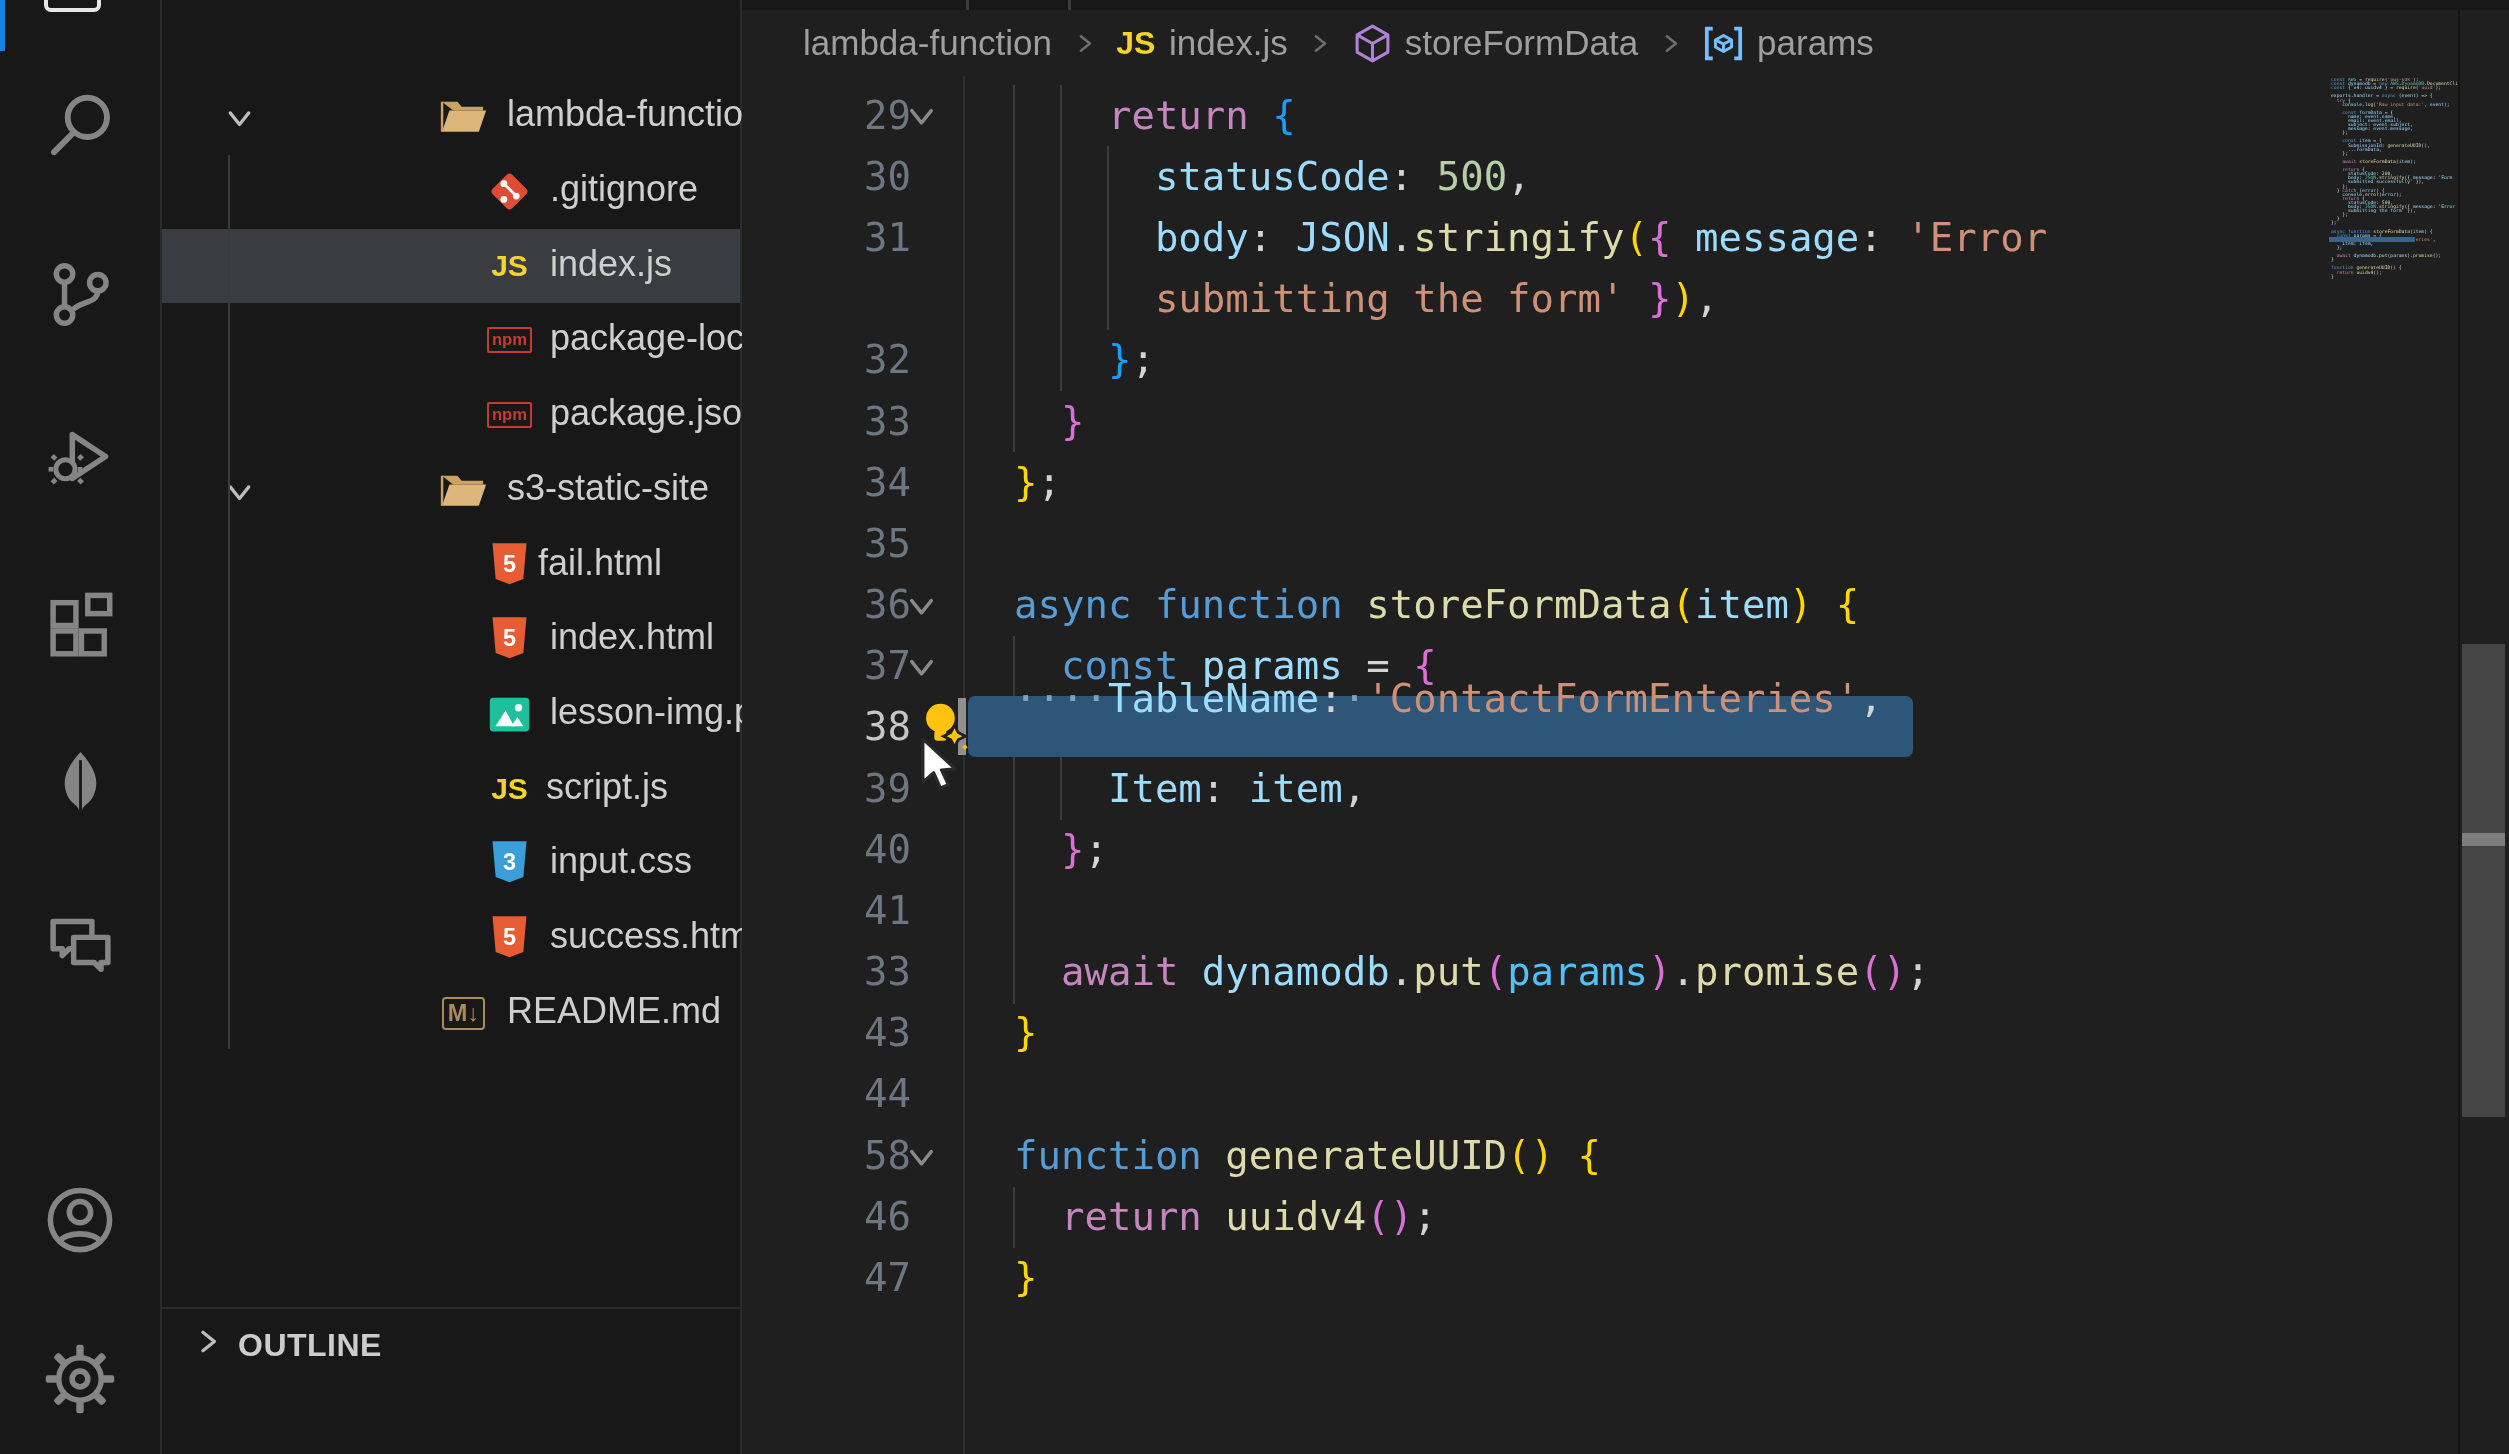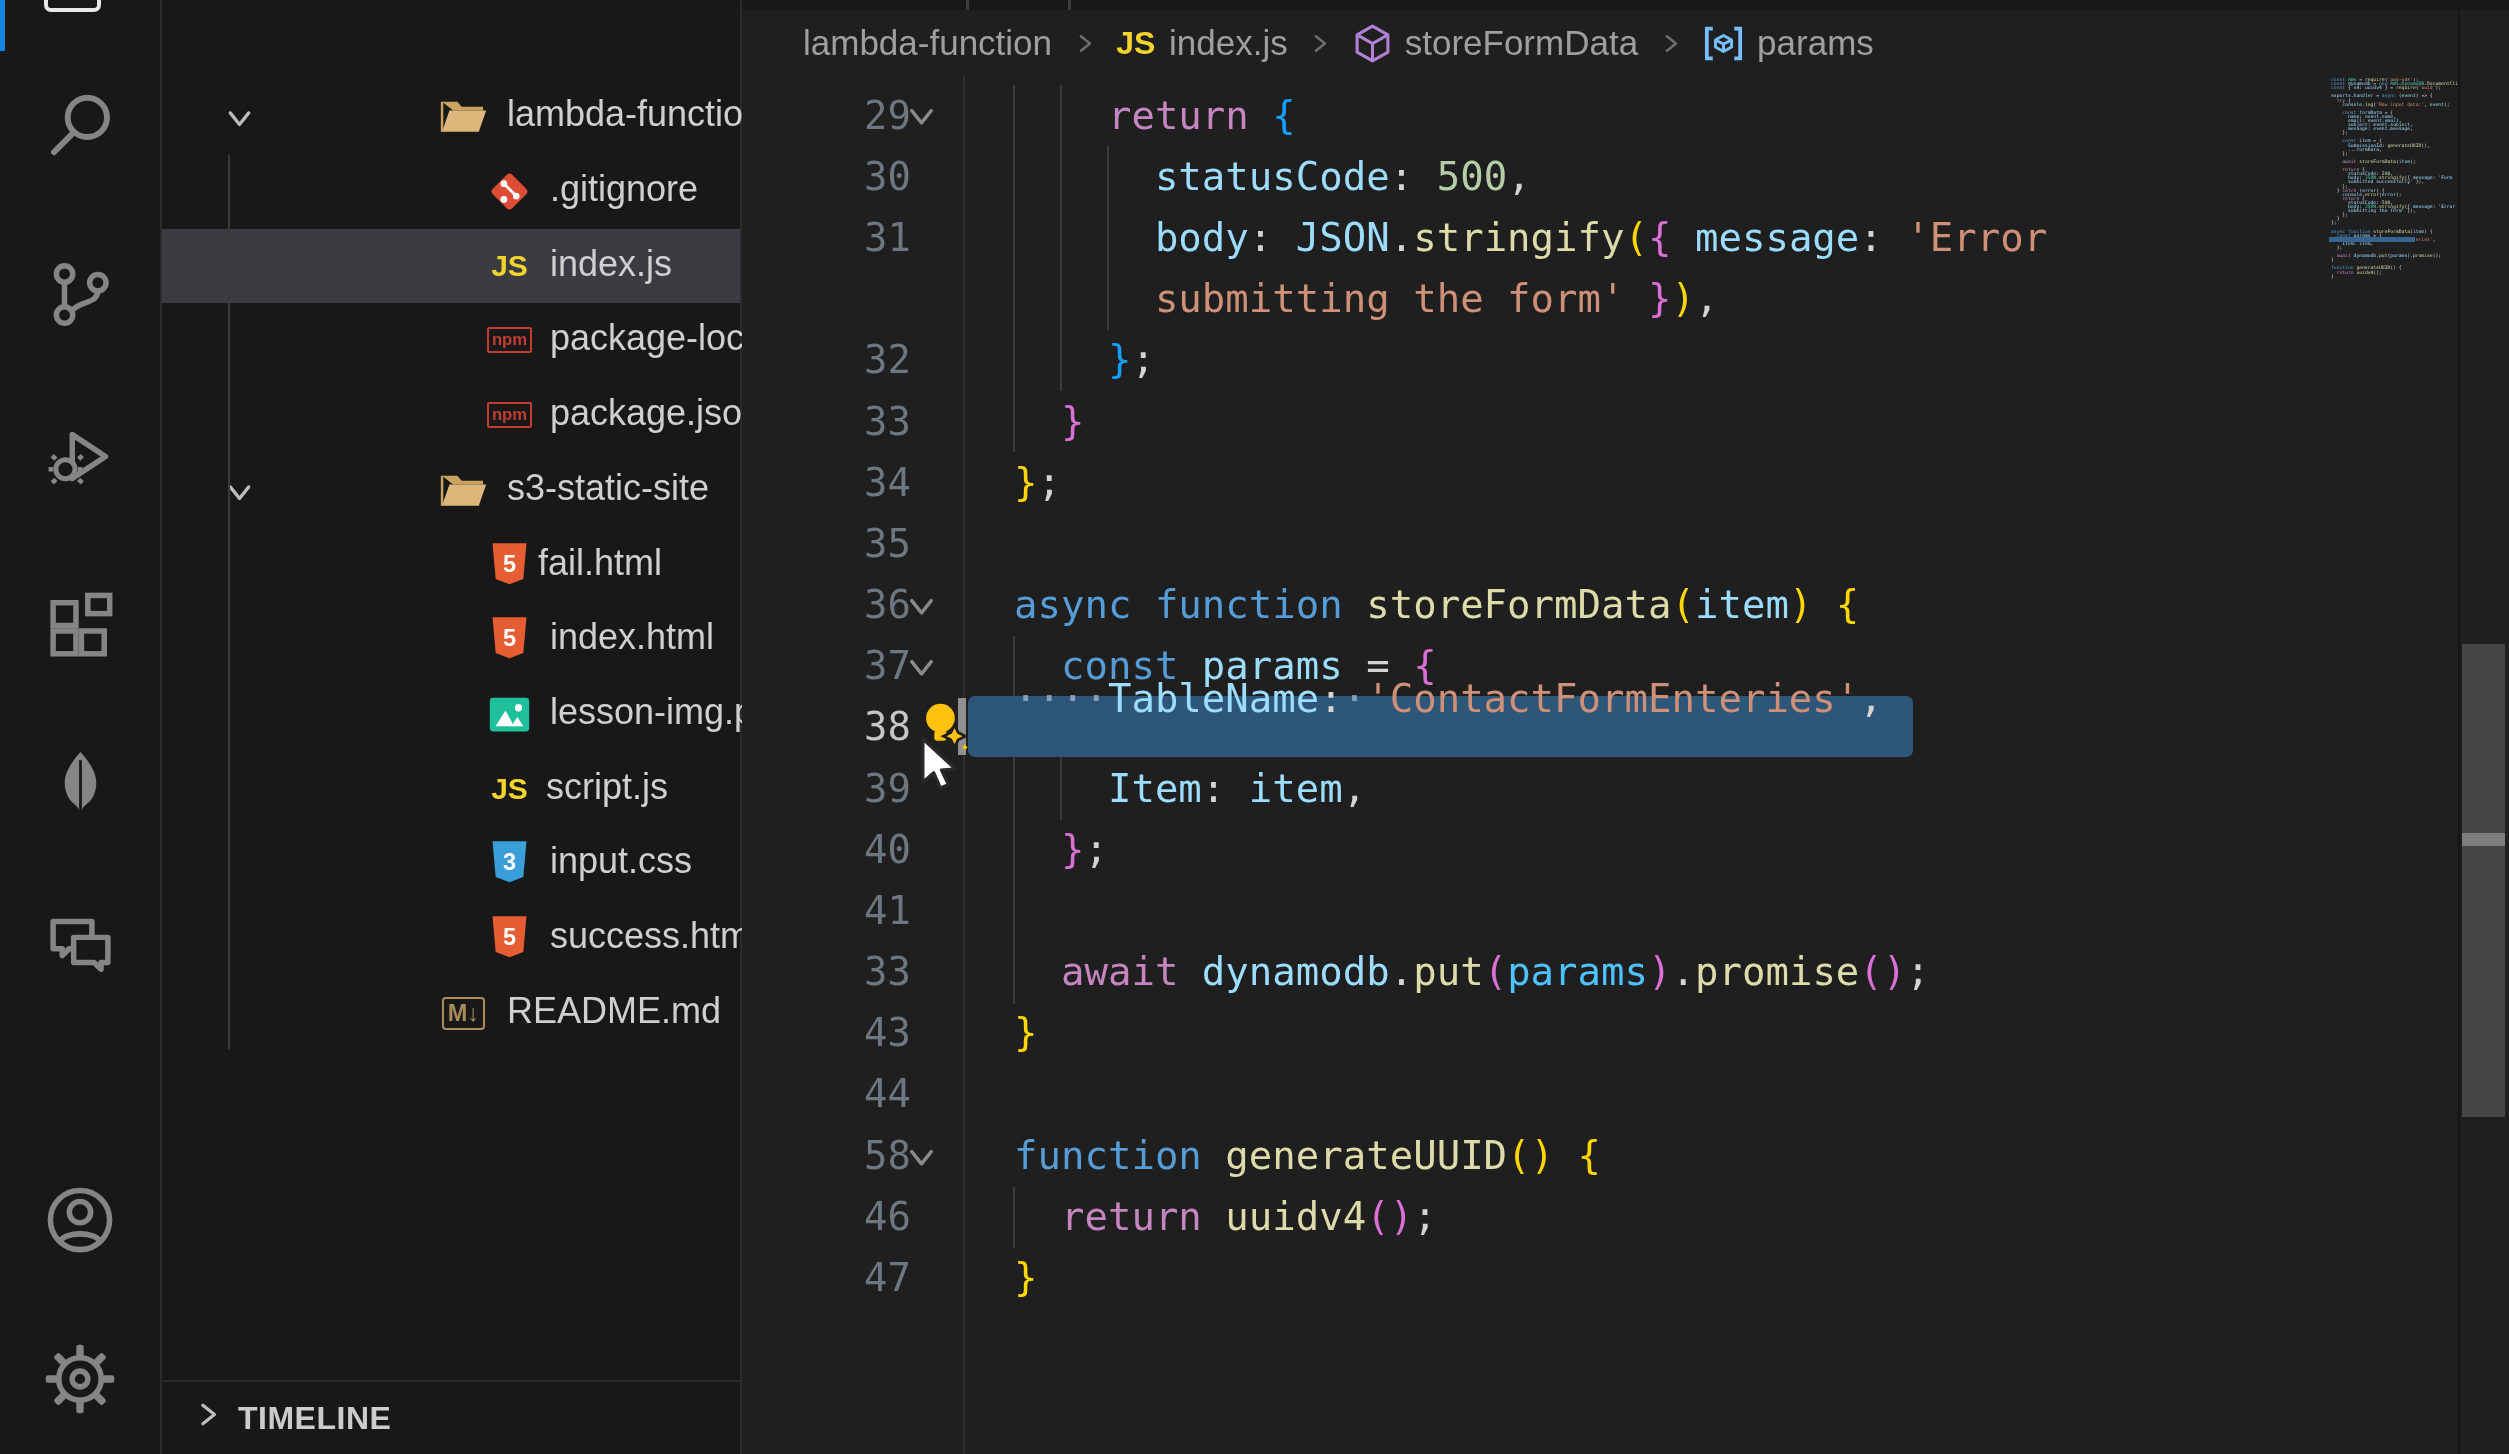--- a/index.html
+++ b/index.html
@@ -247,25 +247,25 @@
           <span class="lbl" style="left:388px">success.html</span>
         </div>
         <div class="tree-row" style="top: 976px;">
           <span class="ficon" style="left:277px">
             <span class="mdbox">M↓</span>
           </span>
           <span class="lbl" style="left:345px">README.md</span>
         </div>
       </div>
     <div id="tree-guide"></div>
-    <div class="side-section" id="sec-timeline" style="top:1380px;">
+    <div class="side-section" id="sec-outline" style="top:1307px;">
       <span class="chev"><svg width="37" height="37" viewBox="0 0 16 16" fill="none">
             <polyline points="6,4 11,8 6,12" stroke="#bdbdbd" stroke-width="1.4" stroke-linecap="round" stroke-linejoin="round"></polyline>
           </svg></span>
-      <span class="lbl">TIMELINE</span>
+      <span class="lbl">OUTLINE</span>
     </div>
   </div>
 
   <div id="editor">
     <div id="tabstrip">
       <div class="tab-tick" style="left:224px;"></div>
       <div class="tab-tick" style="left:326px;"></div>
     </div>
     <div id="breadcrumbs">
         <span class="bc-item">

